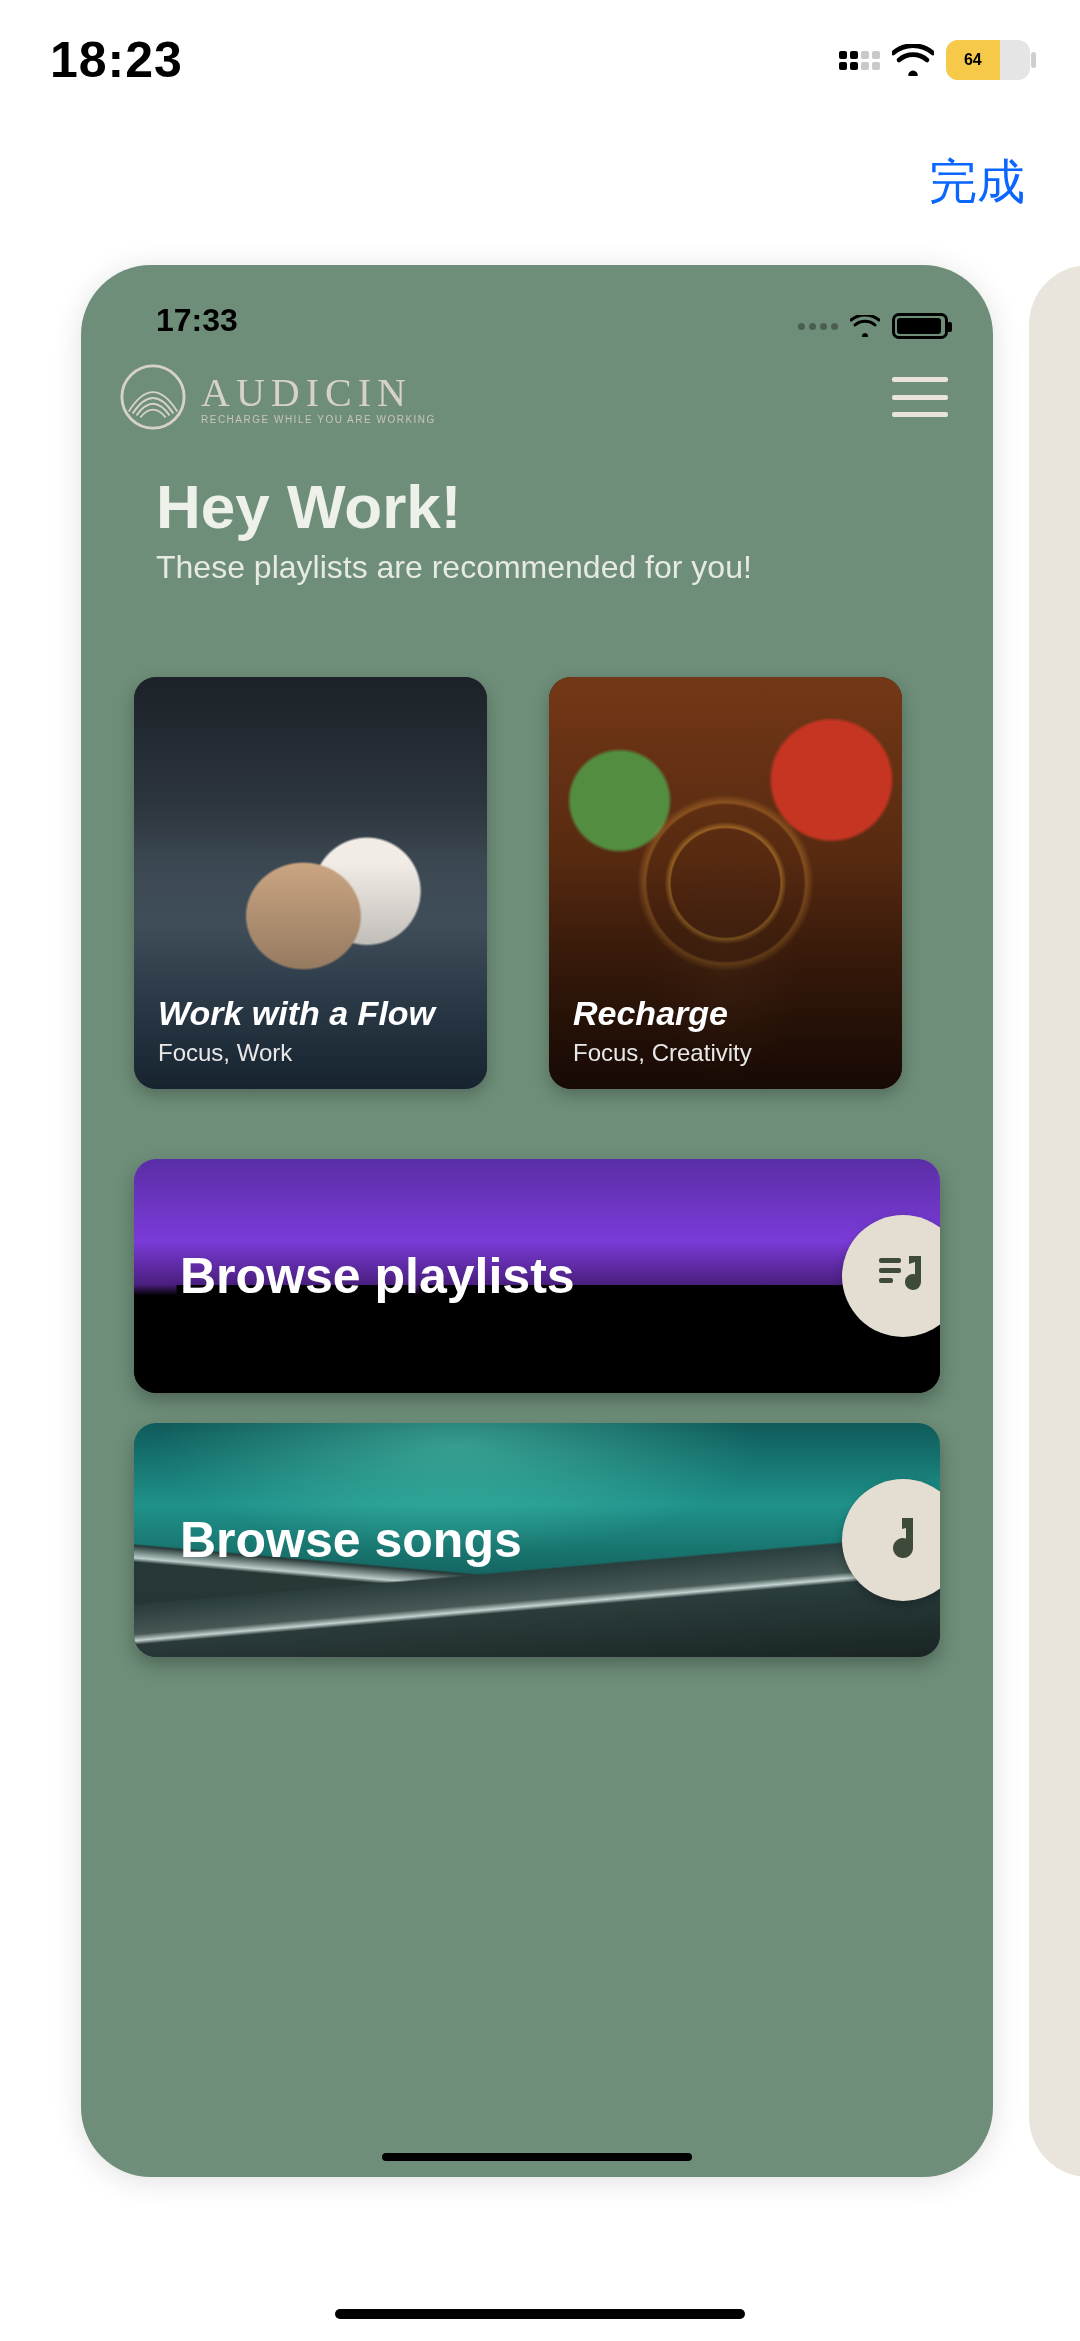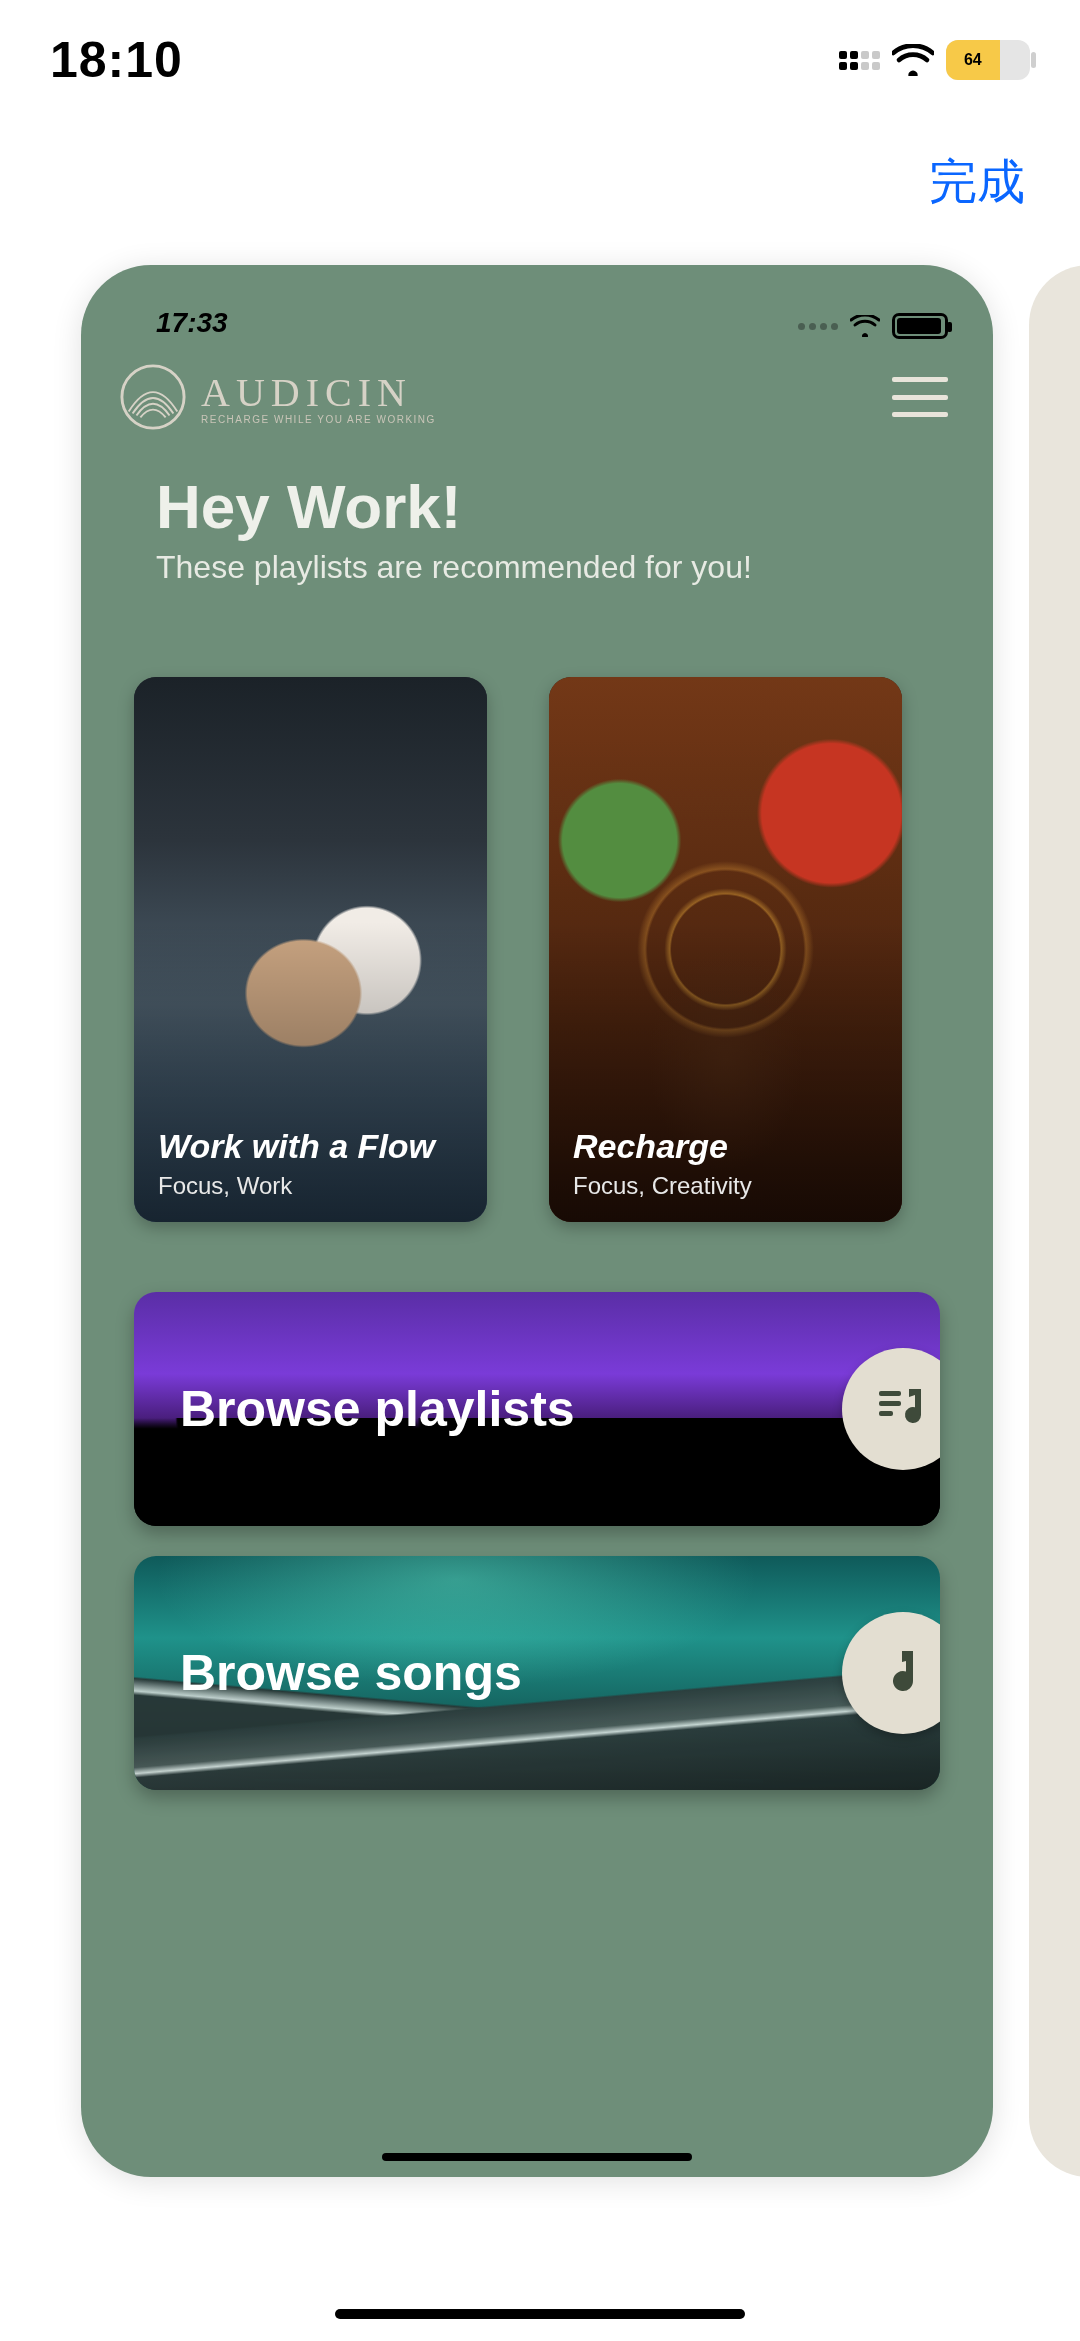--- a/index.html
+++ b/index.html
@@ -34,21 +34,21 @@
     overflow: hidden;
     box-shadow: 0 4px 30px rgba(0,0,0,0.12);
   }
   .peek {
     position:absolute; top: 265px; left: 1029px; width: 60px; height: 1912px;
     background:#e9e5dc; border-radius: 70px 0 0 70px;
   }
 
   
   .inner-status { height: 78px; display:flex; align-items:flex-end; justify-content:space-between; padding: 0 45px 4px 75px; color:#000; }
-  .inner-time { font-size: 28px; font-weight:600;font-style:italic; }
+  .inner-time { font-size: 32px; font-weight:600; }
   .inner-right { display:flex; align-items:center; gap:12px; }
   .dots4 { display:flex; gap:4px; }
   .dots4 span{ width:7px;height:7px;border-radius:50%;background:#4a5f52;}
   .wifi2 { width:30px; height:22px; }
   .batt2 { width:56px; height:26px; border:3px solid #000; border-radius:7px; position:relative; }
   .batt2::after{content:"";position:absolute;right:-7px;top:6px;width:5px;height:10px;background:#000;border-radius:2px;}
   .batt2 .f{position:absolute;left:2px;top:2px;bottom:2px;width:44px;background:#000;border-radius:3px;}
 
   
   .brand-row { display:flex; align-items:center; justify-content:space-between; padding: 20px 45px 0 38px; }
@@ -61,21 +61,21 @@
   .hamburger span{height:5px;background:#e8e4da;border-radius:2px;}
 
   
   .greet { padding: 40px 60px 0 75px; color:#eef0ea; }
   .greet h1 { font-size:62px; font-weight:800; letter-spacing:0px; }
   .greet p { font-size:32px; font-weight:400; line-height:1.22; margin-top:6px; color:#e7eae3;}
 
   
   .cards { display:flex; gap:62px; padding: 90px 0 0 53px; }
   .card {
-    width: 353px; height: 545px; border-radius: 22px; position:relative; overflow:hidden;
+    width: 353px; height: 412px; border-radius: 22px; position:relative; overflow:hidden;
     box-shadow: 0 6px 16px rgba(0,0,0,0.25);
     display:flex; flex-direction:column; justify-content:flex-end;
     padding: 22px 24px;
   }
   .card .shade{ position:absolute; left:0;right:0;bottom:0; height:55%; background:linear-gradient(to top, rgba(0,0,0,0.55), rgba(0,0,0,0)); }
   .card h3{ position:relative; color:#fff; font-size:34px; font-weight:800; margin-bottom:6px; font-style:italic;}
   .card .tags{ position:relative; color:#e8e8e8; font-size:24px;}
   .card-bg-a{ background: linear-gradient(180deg, #2a3138 0%, #3c4650 40%), radial-gradient(circle at 30% 20%, #fff8 2px, transparent 3px), radial-gradient(circle at 55% 25%, #fff8 2px, transparent 3px), radial-gradient(circle at 80% 22%, #fff8 2px, transparent 3px); background-blend-mode: normal; background-color:#516270;}
   .card-bg-a::before{content:"";position:absolute;inset:0;background:
      radial-gradient(ellipse 140px 130px at 48% 58%, #caa582 0%, #caa582 40%, transparent 42%),
@@ -127,21 +127,21 @@
   }
 
   
   .inner-home { position:absolute; bottom:16px; left:50%; transform:translateX(-50%); width:310px; height:8px; background:#000; border-radius:6px; }
   .outer-home { position:absolute; bottom:22px; left:50%; transform:translateX(-50%); width:410px; height:10px; background:#000; border-radius:8px; }
 </style>
 </head>
 <body>
 
 <div class="outer-status">
-  <div class="outer-time">18:10</div>
+  <div class="outer-time">18:23</div>
   <div class="outer-right">
     <div class="sig-dots">
       <span class="on"></span>
         <span class="on"></span>
         <span></span>
         <span></span>
       <span class="on"></span>
         <span class="on"></span>
         <span></span>
         <span></span>

